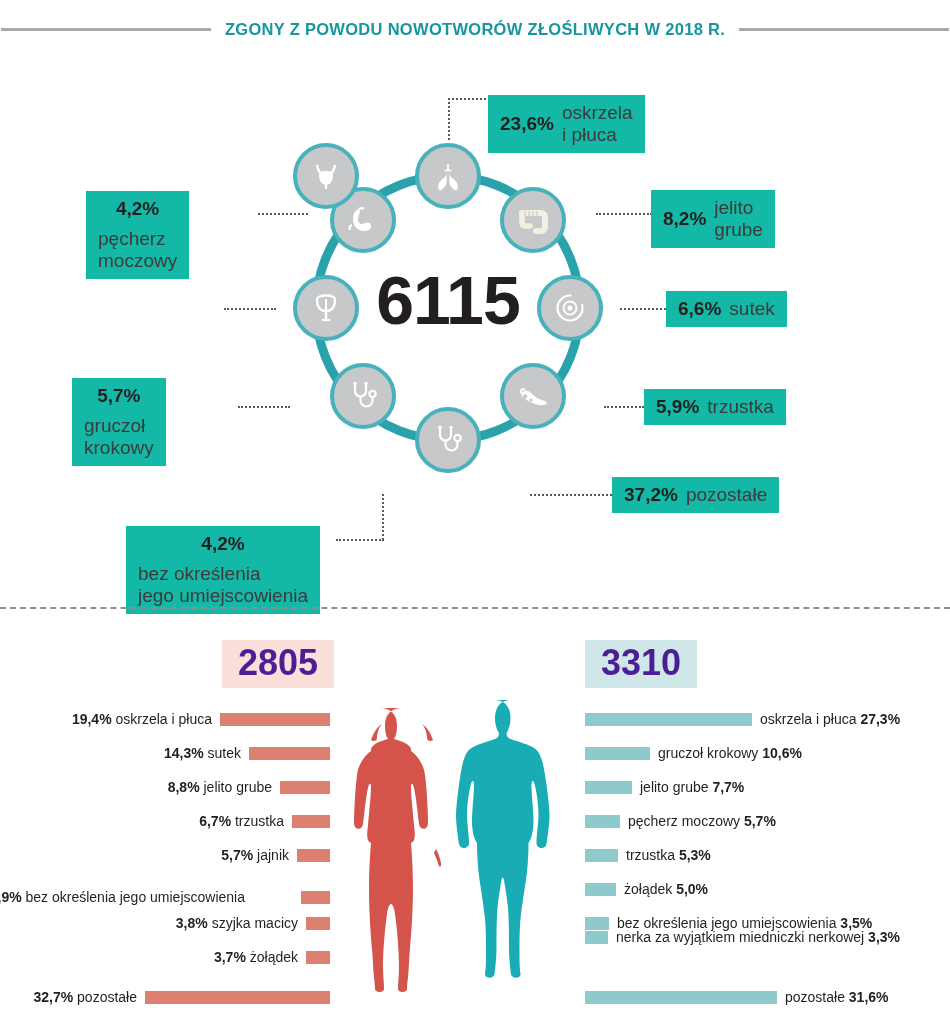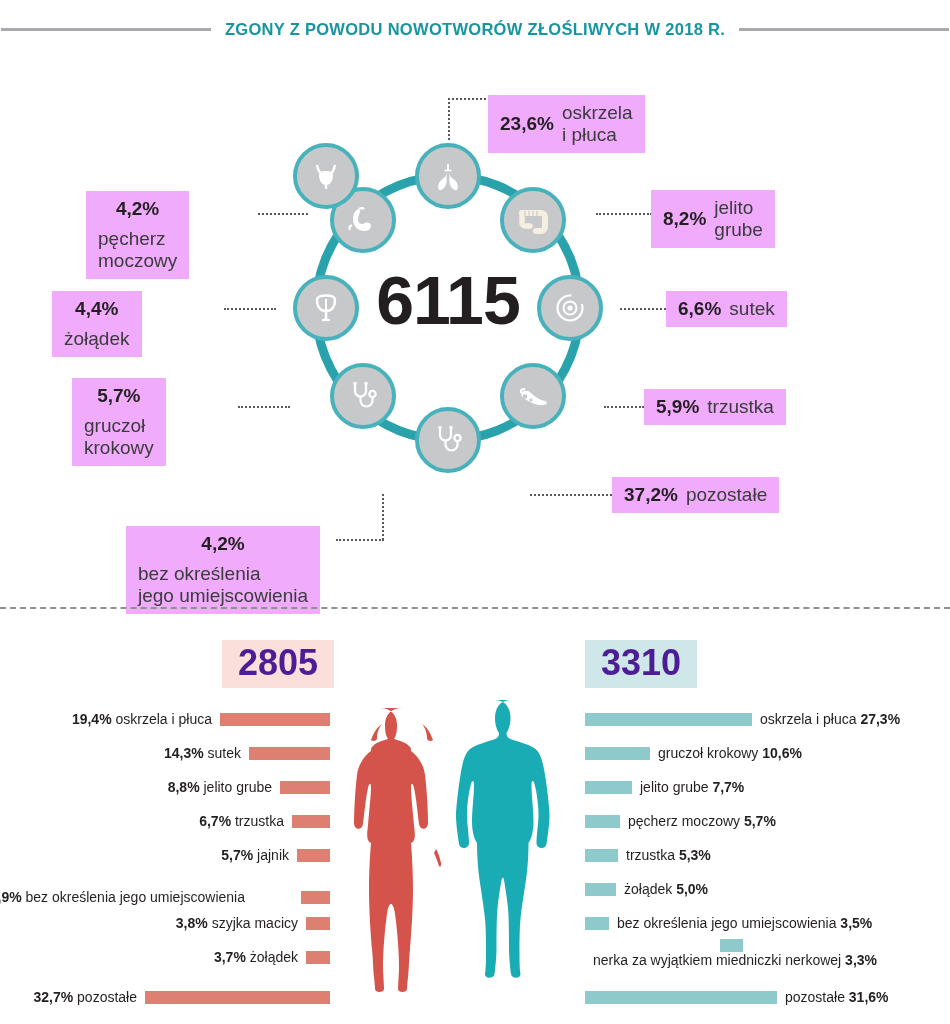--- a/index.html
+++ b/index.html
@@ -39,21 +39,21 @@
   .node svg { display: block; }
 
   .center-number {
     position: absolute; left: 0; top: 128px; width: 340px;
     text-align: center; font-size: 68px; font-weight: bold;
     color: #231f20; letter-spacing: -1px; line-height: 1;
   }
 
   
   .callout {
-    position: absolute; background: #f0abfc; padding: 7px 12px;
+    position: absolute; background: #14b8a6; padding: 7px 12px;
     display: flex; align-items: center; gap: 8px;
   }
   .callout .pct {
     font-size: 19px; font-weight: bold; color: #231f20; white-space: nowrap;
   }
   .callout .lbl {
     font-size: 19px; color: #3b3b3b; line-height: 1.15; white-space: pre-line;
   }
   .callout.right-side { flex-direction: row; }
   .callout.left-side  { flex-direction: column; }
@@ -157,24 +157,20 @@
     <span class="lbl">bez określenia
 jego umiejscowienia</span>
   </div>
 
   <div class="callout left-side" style="left:72px; top:320px;">
     <span class="pct">5,7%</span>
     <span class="lbl">gruczoł
 krokowy</span>
   </div>
 
-  <div class="callout left-side" style="left:52px; top:233px;">
-    <span class="pct">4,4%</span>
-    <span class="lbl">żołądek</span>
-  </div>
 
   <div class="callout left-side" style="left:86px; top:133px;">
     <span class="pct">4,2%</span>
     <span class="lbl">pęcherz
 moczowy</span>
   </div>
 
   <div class="ring-wrap">
     <svg class="ring-svg" width="340" height="340" viewBox="0 0 340 340">
       <circle cx="170" cy="170" r="132" fill="none" stroke="#2aa2ac" stroke-width="9"></circle>
@@ -346,21 +342,21 @@
     <span class="rowtext male-row-text"><span>trzustka</span> <span class="num">5,3%</span></span>
   </div>
   <div class="bar-row male" style="top:262px;justify-content:space-between;">
     <span class="bar m" style="width:31px;"></span>
     <span class="rowtext male-row-text"><span>żołądek</span> <span class="num">5,0%</span></span>
   </div>
   <div class="bar-row male" style="top:296px;">
     <span class="bar m" style="width:24px;"></span>
     <span class="rowtext male-row-text"><span>bez określenia jego umiejscowienia</span> <span class="num">3,5%</span></span>
   </div>
-  <div class="bar-row male" style="top:319px;flex-direction:column;">
+  <div class="bar-row male" style="top:310px;">
     <span class="bar m" style="width:23px;"></span>
     <span class="rowtext male-row-text"><span>nerka za wyjątkiem miedniczki nerkowej</span> <span class="num">3,3%</span></span>
   </div>
   <div class="bar-row male" style="top:370px;">
     <span class="bar m" style="width:192px;"></span>
     <span class="rowtext male-row-text"><span>pozostałe</span> <span class="num">31,6%</span></span>
   </div>
 
   <div class="figure female">
     <svg width="100" height="310" viewBox="0 0 100 310">

